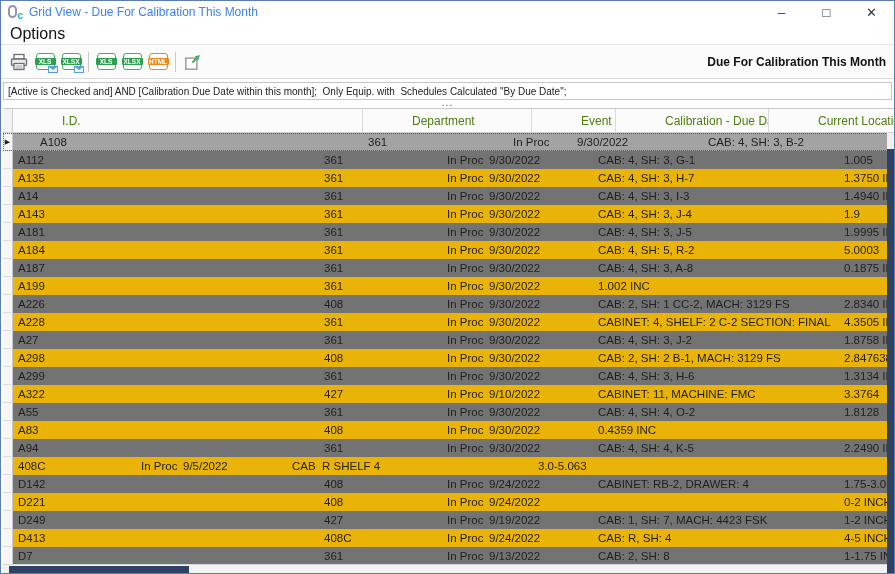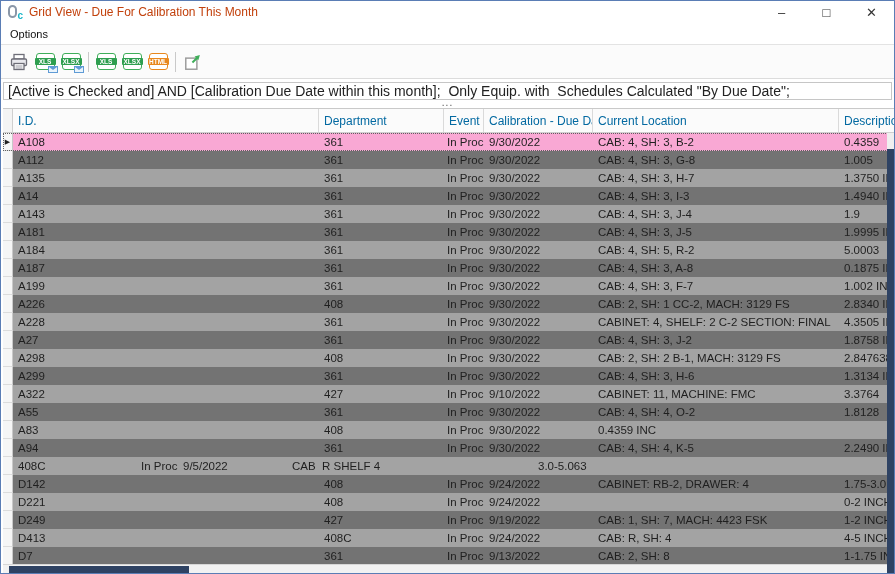--- a/index.html
+++ b/index.html
@@ -6,60 +6,60 @@
   html,body { width: 895px; height: 574px; overflow: hidden; }
   body { font-family: "Liberation Sans", "DejaVu Sans", sans-serif; font-size: 12px; color: #1f1f1f; }
 
   .window { position: absolute; inset: 0; background: #fff; border: 1px solid #5a7db5; }
 
   
   .titlebar { height: 22px; display: flex; align-items: center; background: #fff; padding-left: 6px; }
   .app-icon { width: 16px; height: 16px; margin-right: 6px; position: relative; flex: 0 0 auto; }
   .app-icon .ring { position:absolute; left:1px; top:1px; width:9px; height:13px; border:2px solid #8a97a8; border-radius:5px; }
   .app-icon .cee { position:absolute; right:0; bottom:-1px; color:#19b6c9; font-weight:bold; font-size:10px; }
-  .title-text { font-size: 12px; color: #c2410c; }
+  .title-text { font-size: 12px; color: #3b82f6; }
   .win-controls { margin-left: auto; display: flex; height: 22px; }
   .win-btn { width: 45px; height: 22px; display:flex; align-items:center; justify-content:center;
              color:#333; font-size: 13px; cursor: default; }
 
   
   .menubar { height: 22px; display:flex; align-items:center; background:#fff; border-bottom: 1px solid #e3e3e3; }
-  .menu-item { padding: 0 9px; height: 100%; display:flex; align-items:center; font-size:11px; color:#111; }
+  .menu-item { padding: 0 9px; height: 100%; display:flex; align-items:center; font-size:16px; color:#111; }
 
   
   .toolbar { height: 34px; display:flex; align-items:center; background:#fbfbfb; border-bottom:1px solid #dcdcdc; padding: 0 8px 0 5px; }
   .tbtn { width: 26px; height: 26px; display:flex; align-items:center; justify-content:center; position:relative; }
   .tsep { width:1px; height:20px; background:#c9c9c9; margin: 0 4px; }
   .file-ic { position:relative; width:19px; height:17px; border:1px solid #3fae5a; border-radius:3px; background:#fff; }
   .file-ic .band { position:absolute; left:-2px; right:-2px; top:4px; bottom:4px; background:#2e9e4f; border-radius:1px;
                    color:#fff; font-size:6.5px; font-weight:bold; display:flex; align-items:center; justify-content:center;
                    font-family:"Liberation Sans",sans-serif; letter-spacing:0; }
   .file-ic.html { border-color:#e8881e; }
   .file-ic.html .band { background:#e8881e; }
   .env { position:absolute; width:10px; height:7px; right:-4px; bottom:-4px; background:#eaf4fc; border:1px solid #5f9bd5; }
   .env:after { content:""; position:absolute; left:0; top:0; border-left:4px solid transparent; border-right:4px solid transparent; border-top:3px solid #5f9bd5; }
   .report-title { margin-left:auto; font-weight:bold; font-size:12px; color:#111; }
 
   
   .filterbar { margin: 3px 2px 0 2px; height: 18px; border: 1px solid #c6c6c6; background:#fff;
-               display:flex; align-items:center; padding: 0 4px; font-size: 14px; color:#222; white-space: pre; overflow:hidden; }
+               display:flex; align-items:center; padding: 0 4px; font-size: 10px; color:#222; white-space: pre; overflow:hidden; }
   .splitter { height: 8px; display:flex; align-items:flex-start; justify-content:center; color:#555;
               font-size:10px; line-height:6px; letter-spacing:1px; }
 
   
   .grid { position:absolute; top:107px; left:2px; right:0; bottom:0; overflow:hidden; border-top:1px solid #c9c9c9; background:#fff; }
   .ghead { display:flex; height:24px; background:#fbfbfb; border-bottom:1px solid #cfcfcf; }
-  .ghead .hcell { display:flex; align-items:center; padding-left:5px; font-size:12px; color:#0369a1;
-                  border-right:1px solid #dadada; overflow:hidden; white-space:pre; flex:0 0 auto; }
+  .ghead .hcell { display:flex; align-items:center; padding-left:5px; font-size:12px; color:#4d7c0f;
+                  border-right:1px solid #dadada; overflow:hidden; white-space:pre; flex:0 0 auto;margin-left:44px; }
   .hsel { width:10px; flex:0 0 auto; background:#f4f4f4; border-right:1px solid #cfcfcf; }
 
   .gbody { position:relative; }
   .grow { display:flex; height:18px; background:#737373; }
-  .grow.alt { background:#a3a3a3; }
-  .grow.sel { background:#f9a8d4; outline:1px dotted #606060; outline-offset:-1px; }
+  .grow.alt { background:#eab308; }
+  .grow.sel { background:#a3a3a3; outline:1px dotted #606060; outline-offset:-1px;gap:22px; }
   .selcell { width:10px; flex:0 0 auto; background:#f6f6f6; border-right:1px solid #c9c9c9; border-bottom:1px solid #dcdcdc;
              display:flex; align-items:center; justify-content:center; font-size:7px; color:#222; }
   .cell { flex:0 0 auto; display:flex; align-items:center; padding-left:5px; font-size:11.5px; color:#1f1f1f;
           white-space:pre; overflow:hidden; }
   .c-id{width:306px} .c-department{width:125px} .c-event{width:40px; padding-left:3px} .c-due{width:109px}
   .c-location{width:246px} .c-description{width:120px}
 
   
   .vscroll { position:absolute; top:24px; right:0; bottom:0; width:7px; background:#efefef; }
   .vthumb { position:absolute; top:16px; bottom:0; left:0; right:0; background:#2e4263; }
@@ -129,20 +129,21 @@
       </span>
     </span>
     <span class="tsep"></span>
     <span class="tbtn">
       <svg width="20" height="20" viewBox="0 0 18 18">
         <rect x="2.5" y="5.5" width="10" height="10" fill="#fff" stroke="#9a9a9a" stroke-width="1.3"></rect>
         <path d="M8.5 9.5 L12.8 5.2" stroke="#3fae5a" stroke-width="1.8" fill="none"></path>
         <polygon points="15.2,2.6 10.4,4 13.8,7.4" fill="#3fae5a"></polygon>
       </svg>
     </span>
+    <span class="report-title">Due For Calibration This Month</span>
   </div>
 
   <div class="filterbar">[Active is Checked and] AND [Calibration Due Date within this month];  Only Equip. with  Schedules Calculated "By Due Date";</div>
   <div class="splitter">...</div>
 
   <div class="grid">
     <div class="ghead">
       <span class="hsel"></span>
       <span class="hcell c-id">I.D.</span>
       <span class="hcell c-department">Department</span>
@@ -160,21 +161,21 @@
           <span class="cell c-due">9/30/2022</span>
           <span class="cell c-location">CAB: 4, SH: 3, B-2</span>
           <span class="cell c-description">0.4359</span>
         </div>
         <div class="grow">
           <span class="selcell"></span>
           <span class="cell c-id">A112</span>
           <span class="cell c-department">361</span>
           <span class="cell c-event">In Proc</span>
           <span class="cell c-due">9/30/2022</span>
-          <span class="cell c-location">CAB: 4, SH: 3, G-8</span>
+          <span class="cell c-location">CAB: 4, SH: 3, G-1</span>
           <span class="cell c-description">1.005</span>
         </div>
         <div class="grow alt">
           <span class="selcell"></span>
           <span class="cell c-id">A135</span>
           <span class="cell c-department">361</span>
           <span class="cell c-event">In Proc</span>
           <span class="cell c-due">9/30/2022</span>
           <span class="cell c-location">CAB: 4, SH: 3, H-7</span>
           <span class="cell c-description">1.3750 INC</span>
@@ -223,21 +224,20 @@
           <span class="cell c-due">9/30/2022</span>
           <span class="cell c-location">CAB: 4, SH: 3, A-8</span>
           <span class="cell c-description">0.1875 INC</span>
         </div>
         <div class="grow alt">
           <span class="selcell"></span>
           <span class="cell c-id">A199</span>
           <span class="cell c-department">361</span>
           <span class="cell c-event">In Proc</span>
           <span class="cell c-due">9/30/2022</span>
-          <span class="cell c-location">CAB: 4, SH: 3, F-7</span>
           <span class="cell c-description">1.002 INC</span>
         </div>
         <div class="grow">
           <span class="selcell"></span>
           <span class="cell c-id">A226</span>
           <span class="cell c-department">408</span>
           <span class="cell c-event">In Proc</span>
           <span class="cell c-due">9/30/2022</span>
           <span class="cell c-location">CAB: 2, SH: 1 CC-2, MACH: 3129 FS</span>
           <span class="cell c-description">2.8340 INC</span>

